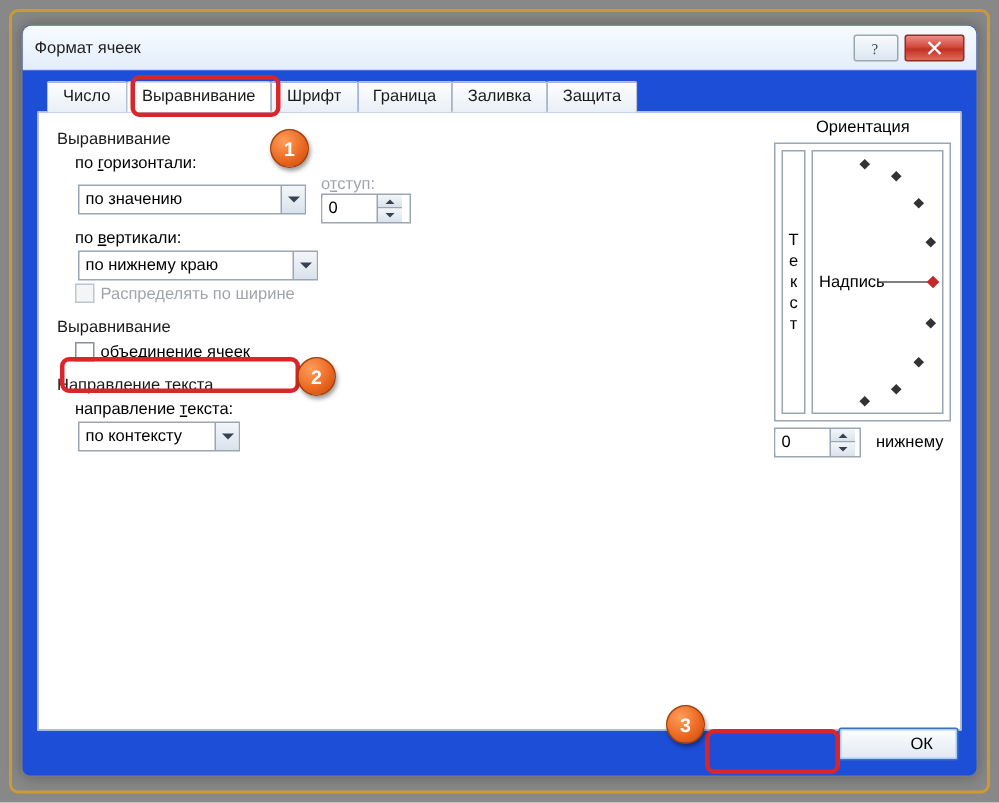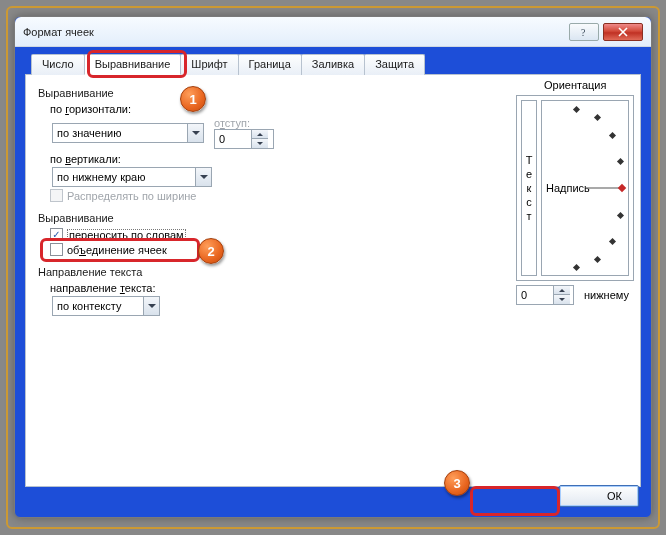--- a/index.html
+++ b/index.html
@@ -317,24 +317,20 @@
         </div>
 
         <div class="checkbox-row disabled">
           <span class="cb disabled"></span>
           <span>Распределять по ширине</span>
         </div>
 
         <div class="group-label" style="margin-top:10px">Выравнивание</div>
 
         <div class="checkbox-row">
-          <span class="cb checked"></span>
-          <span class="dotted-focus">переносит<span class="ul">ь</span> по словам</span>
-        </div>
-        <div class="checkbox-row">
           <span class="cb"></span>
           <span>об<span class="ul">ъ</span>единение ячеек</span>
         </div>
 
         <div class="group-label" style="margin-top:10px">Направление текста</div>
         <div class="sublabel">направление <span class="ul">т</span>екста:</div>
         <div class="row indent-col">
           <div class="select" style="width:108px">
             <span>по контексту</span>
             <span style="flex:1"></span>

